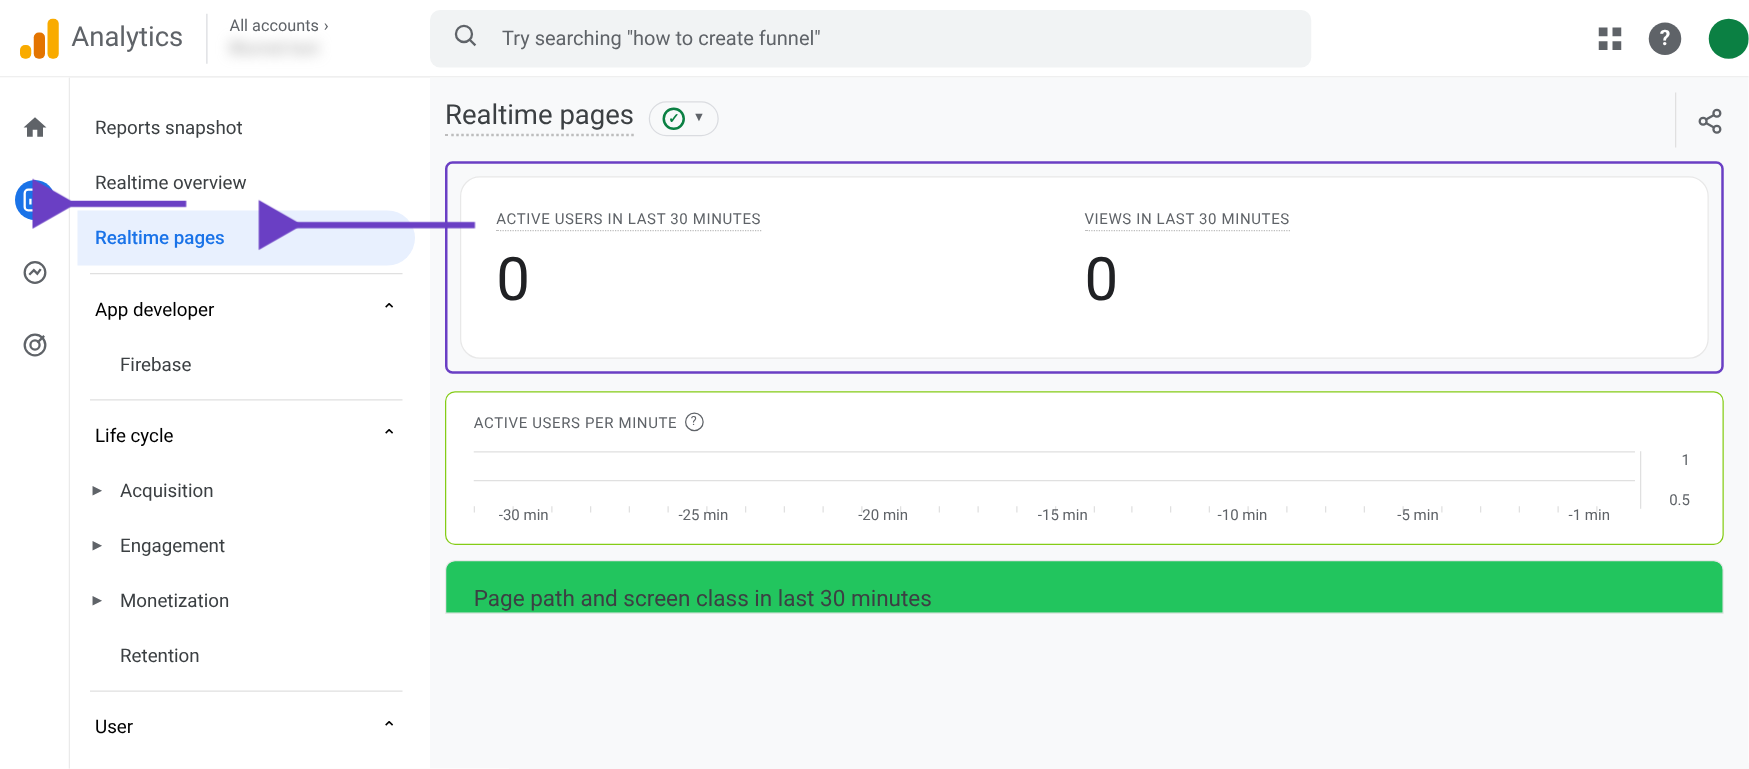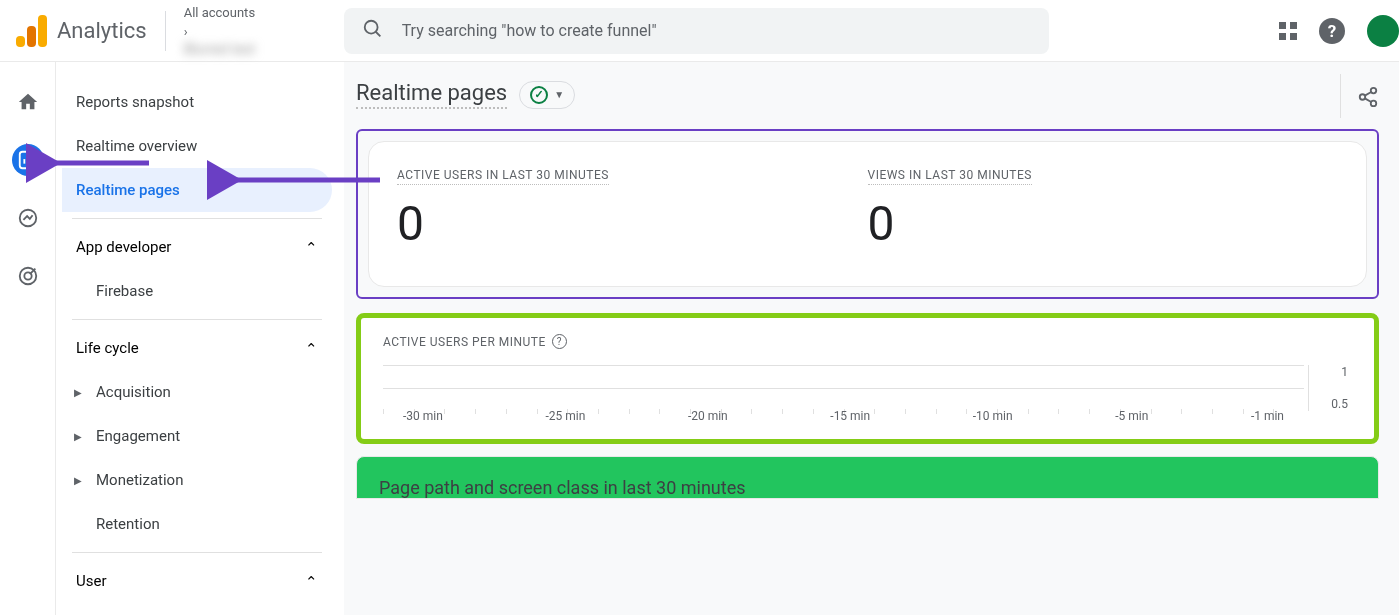--- a/index.html
+++ b/index.html
@@ -8,21 +8,21 @@
     
     .header { display: flex; align-items: center; height: 62px; padding: 0 16px; border-bottom: 1px solid #eaeaea; background: #fff; }
     .logo-area { display: flex; align-items: center; gap: 10px; }
     .logo-icon { display: flex; align-items: flex-end; gap: 2px; height: 32px; }
     .bar1 { width: 9px; height: 11px; background: #f9ab00; border-radius: 4px; }
     .bar2 { width: 9px; height: 21px; background: #e37400; border-radius: 4px; }
     .bar3 { width: 9px; height: 32px; background: #f9ab00; border-radius: 4px; }
     .app-title { font-size: 22px; color: #5f6368; font-weight: 400; }
     .divider { width: 1px; height: 40px; background: #dadce0; margin: 0 18px; }
     .account-area { font-size: 13px; color: #5f6368; margin-right: 20px; min-width: 140px; }
-    .account-top { display: flex; align-items: flex-start; gap: 4px; flex-direction: column; }
+    .account-top { display: flex; align-items: flex-end; gap: 4px; }
     .account-bottom { filter: blur(5px); color: #999; font-size: 14px; margin-top: 2px; }
     .search-bar { flex: 1; max-width: 705px; display: flex; align-items: center; background: #f1f3f4; border-radius: 8px; height: 46px; padding: 0 18px; gap: 18px; }
     .search-icon { color: #5f6368; }
     .search-placeholder { color: #5f6368; font-size: 16px; }
     .header-right { margin-left: auto; display: flex; align-items: center; gap: 22px; padding-left: 20px; }
     .apps-icon { display: grid; grid-template-columns: repeat(2, 7px); grid-template-rows: repeat(2, 7px); gap: 4px; }
     .apps-icon div { background: #5f6368; }
     .help-icon { width: 26px; height: 26px; background: #5f6368; border-radius: 50%; display: flex; align-items: center; justify-content: center; color: #fff; font-size: 17px; font-weight: bold; }
     .avatar { width: 32px; height: 32px; background: #0b8043; border-radius: 50%; }
     
@@ -54,21 +54,21 @@
     .dropdown-arrow { color: #5f6368; font-size: 10px; }
     .share-btn { position: absolute; right: 20px; top: 24px; color: #5f6368; cursor: pointer; }
     .share-divider { position: absolute; right: 58px; top: 12px; width: 1px; height: 44px; background: #e0e0e0; }
     
     .metrics-container { border: 2px solid #6a3fc4; border-radius: 6px; padding: 10px; margin-bottom: 14px; }
     .metrics-card { background: #fff; border: 1px solid #e8e8e8; border-radius: 16px; padding: 22px 28px 34px; display: flex; }
     .metric { flex: 1; }
     .metric-label { font-size: 12px; letter-spacing: 0.5px; color: #5f6368; border-bottom: 1px dotted #bdbdbd; display: inline-block; padding-bottom: 2px; margin-bottom: 10px; }
     .metric-value { font-size: 48px; font-weight: 400; color: #202124; }
     
-    .chart-card { background: #fff; border: 5px solid #84cc16; border-radius: 8px; padding: 16px 22px 4px; margin-bottom: 12px; }
+    .chart-card { background: #fff; border: 1px solid #84cc16; border-radius: 8px; padding: 16px 22px 4px; margin-bottom: 12px; }
     .chart-title { font-size: 12px; letter-spacing: 0.5px; color: #5f6368; display: flex; align-items: center; gap: 6px; margin-bottom: 16px; }
     .info-icon { width: 15px; height: 15px; border: 1.5px solid #5f6368; border-radius: 50%; display: flex; align-items: center; justify-content: center; font-size: 10px; color: #5f6368; }
     .chart-area { position: relative; height: 70px; }
     .y-axis { position: absolute; right: 0; top: 0; bottom: 24px; width: 44px; display: flex; flex-direction: column; justify-content: space-between; font-size: 12px; color: #5f6368; text-align: right; padding-right: 4px; border-left: 1px solid #e0e0e0; padding-left: 10px; }
     .gridlines { position: absolute; left: 0; right: 48px; top: 0; bottom: 24px; }
     .gridline { position: absolute; left: 0; right: 0; border-top: 1px solid #e0e0e0; }
     .x-axis { position: absolute; bottom: 12px; left: 0; right: 48px; display: flex; justify-content: space-between; font-size: 12px; color: #5f6368; padding: 0 20px; }
     .ticks { position: absolute; bottom: 20px; left: 0; right: 48px; height: 6px; display: flex; }
     .tick { flex: 1; border-left: 1px solid #e0e0e0; height: 5px; }
     

